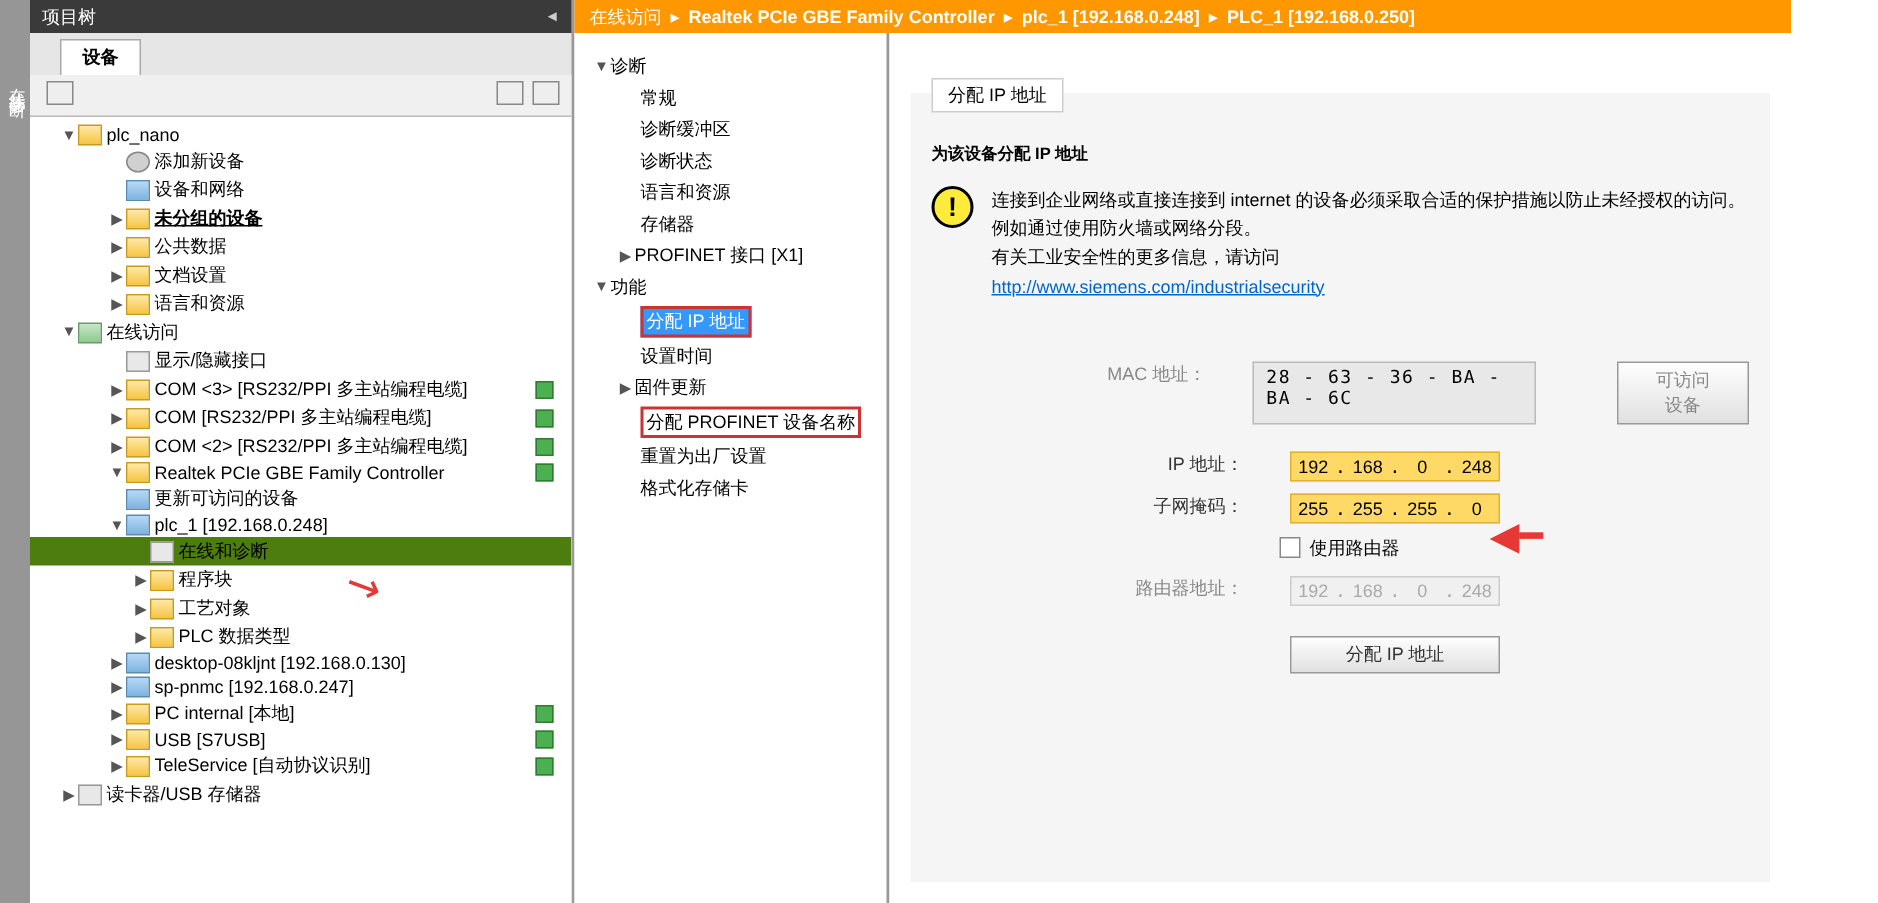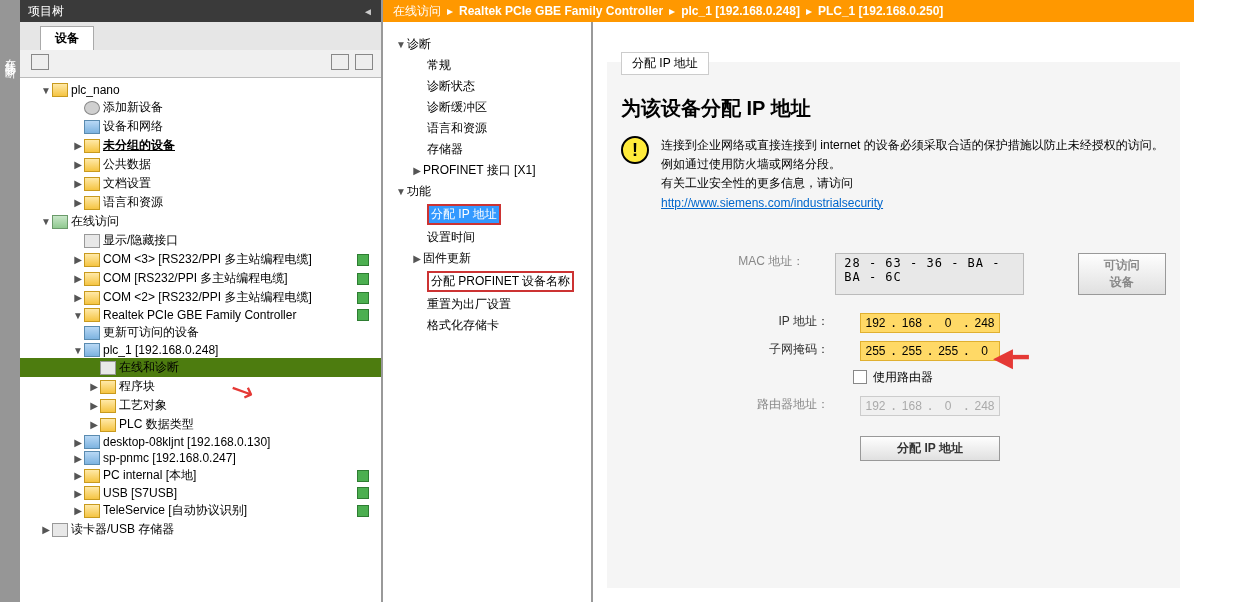--- a/index.html
+++ b/index.html
@@ -37,33 +37,33 @@
 .nav-tree{padding:12px 4px;}
 .nav-item{display:flex;align-items:center;padding:2px 4px;cursor:pointer;}
 .nav-expander{width:12px;text-align:center;color:#555;font-size:10px;}
 .nav-label{font-size:12px;}
 .highlighted{background:#3399ff;color:#fff;border:2px solid #cc3333;padding:0 2px;}
 .boxed{border:2px solid #cc3333;padding:0 2px;}
 .npad1{padding-left:8px;}.npad2{padding-left:24px;}.npad3{padding-left:40px;}
 .right-panel{flex:1;background:#fff;display:flex;flex-direction:column;}
 .content-inner{flex:1;padding:10px 14px;background:#f5f5f5;margin:40px 14px 14px 14px;}
 .fieldset-title{background:#fff;border:1px solid #ccc;padding:2px 10px;margin-top:-20px;margin-bottom:20px;width:fit-content;font-size:12px;}
-.content-title{font-size:20px;font-weight:bold;margin-bottom:14px;}
+.content-title{font-size:11px;font-weight:bold;margin-bottom:14px;}
 .warning-box{display:flex;gap:12px;margin-bottom:40px;}
 .warn-icon{width:28px;height:28px;background:#ffeb3b;border:2px solid #000;border-radius:50%;display:flex;align-items:center;justify-content:center;font-weight:bold;font-size:18px;flex-shrink:0;}
 .warn-text{font-size:12px;line-height:1.6;}
 .warn-text a{color:#0066cc;text-decoration:underline;}
 .form-row{display:flex;margin-bottom:8px;justify-content:flex-start;padding-left:100px;gap:19px;}
 .form-label{width:120px;text-align:right;color:#888;padding-right:12px;}
 .form-label.dark{color:#333;}
 .mac-box{background:#e8e8e8;border:1px solid #bbb;padding:2px 8px;font-family:monospace;letter-spacing:1px;}
 .ip-box{background:#ffd966;border:1px solid #e0b030;padding:2px 0;font-family:monospace;display:flex;width:140px;}
 .ip-box.disabled{background:#f0f0f0;border-color:#ccc;color:#aaa;}
 .ip-seg{width:35px;text-align:center;border:none;background:transparent;}
-.btn{background:linear-gradient(#fefefe,#e0e0e0);border:1px solid #999;padding:3px 20px;cursor:pointer;color:#888;font-weight:bold;}
+.btn{background:linear-gradient(#fefefe,#e0e0e0);border:1px solid #999;padding:3px 20px;cursor:pointer;color:#888;}
 .btn.dark{color:#333;}
 .checkbox-row{display:flex;align-items:center;gap:6px;padding-left:232px;margin-bottom:10px;}
 .checkbox{width:14px;height:14px;border:1px solid #888;background:#fff;}
 .arrow-red2{position:absolute;color:#e53935;font-size:26px;pointer-events:none;}
 </style>
 </head>
 <body>
 
 <div class="app">
   <div class="vtab">
@@ -239,24 +239,24 @@
       <div class="mid-panel">
         <div class="nav-tree">
           <div class="nav-item npad1">
               <span class="nav-expander">▼</span>
               <span class="nav-label">诊断</span>
             </div>
           <div class="nav-item npad3">
               <span class="nav-label">常规</span>
             </div>
           <div class="nav-item npad3">
+              <span class="nav-label">诊断缓冲区</span>
+            </div>
+          <div class="nav-item npad3">
               <span class="nav-label">诊断状态</span>
-            </div>
-          <div class="nav-item npad3">
-              <span class="nav-label">诊断缓冲区</span>
             </div>
           <div class="nav-item npad3">
               <span class="nav-label">语言和资源</span>
             </div>
           <div class="nav-item npad3">
               <span class="nav-label">存储器</span>
             </div>
           <div class="nav-item npad2">
               <span class="nav-expander">▶</span>
               <span class="nav-label">PROFINET 接口  [X1]</span>

